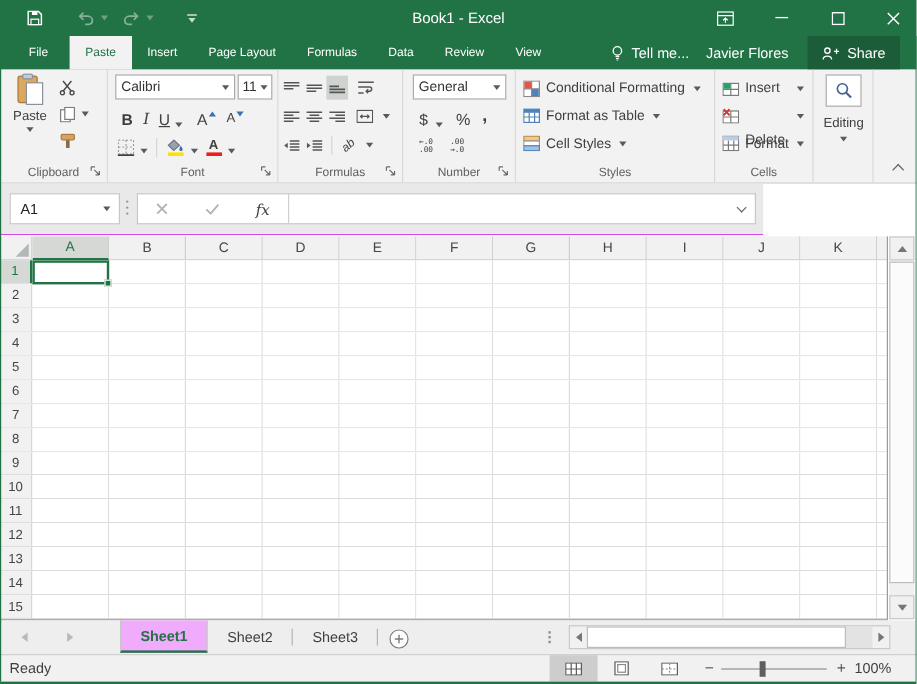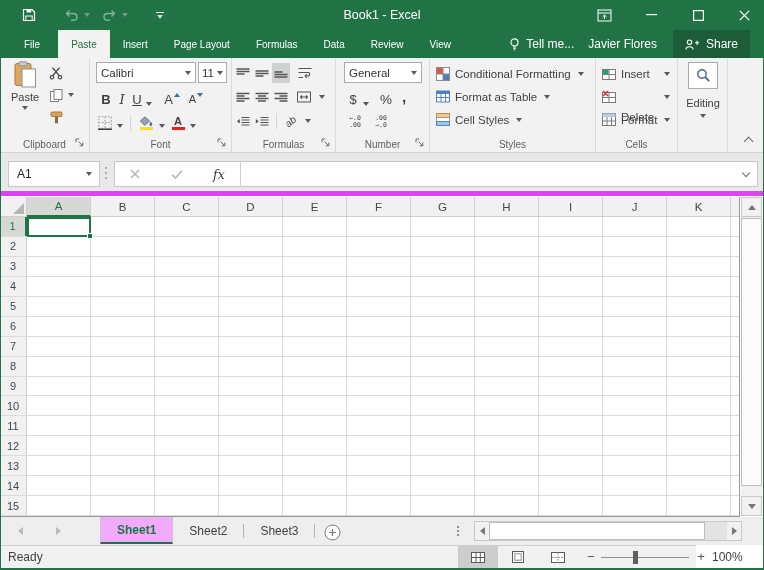--- a/index.html
+++ b/index.html
@@ -77,22 +77,22 @@
               display:flex; flex-direction:column; align-items:center; }
   .edit-box { width:30px; height:27px; background:#fff; border:1px solid #ababab;
               display:flex; align-items:center; justify-content:center; }
   .edit-btn .lbl { margin-top:8px; font-size:11px; color:#3f3f3f; }
   .edit-btn .dar { margin-top:5px; }
   .collapse { position:absolute; right:10px; bottom:6px; width:12px; height:12px; }
   .chev-up { display:block; width:7px; height:7px; border-top:1.6px solid #666; border-right:1.6px solid #666;
              transform:rotate(-45deg); margin:4px auto 0; }
 
   
-  .formula-row { position:absolute; top:153px; left:0; width:764px; height:43px;
-                 background:#e9e9e9; border-bottom:5px solid #d946ef; }
+  .formula-row { position:absolute; top:153px; left:0; width:636px; height:43px;
+                 background:#e9e9e9; border-bottom:1px solid #d946ef; }
   .name-box { position:absolute; left:8px; top:8px; width:92px; height:26px; background:#fff;
               border:1px solid #c6c6c6; display:flex; align-items:center; font-size:12px; color:#222;
               padding:0 7px 0 8px; }
   .name-box .dar { margin-left:auto; }
   .fdots { position:absolute; left:105px; top:14px; width:2px; height:2px; background:#9a9a9a;
            box-shadow:0 5px 0 #9a9a9a, 0 10px 0 #9a9a9a; border-radius:1px; }
   .fx-strip { position:absolute; left:114px; top:8px; width:126px; height:26px; background:#fff;
               border:1px solid #c6c6c6; border-right:none; display:flex; align-items:center;
               justify-content:space-around; }
   .fxlbl { font-family:"DejaVu Serif", serif; font-style:italic; font-size:12.5px; color:#3d3d3d; }
@@ -162,21 +162,21 @@
   .sdots { position:absolute; left:457px; top:9px; width:2px; height:2px; background:#8f8f8f;
            box-shadow:0 4px 0 #8f8f8f, 0 8px 0 #8f8f8f; }
   .hscroll { position:absolute; left:474px; top:4px; width:268px; height:20px;
              background:#f1f1f1; border:1px solid #c9c9c9; }
   .hs-left { position:absolute; left:0; top:0; width:14px; height:18px; display:flex; align-items:center; justify-content:center; }
   .hs-thumb { position:absolute; left:14px; top:0; width:216px; height:18px; background:#fff; border:1px solid #bdbdbd; }
   .hs-track { position:absolute; left:230px; top:0; right:14px; height:18px; background:#e3e3e3; }
   .hs-right { position:absolute; right:0; top:0; width:14px; height:18px; display:flex; align-items:center; justify-content:center; }
 
   
-  .statusbar { position:absolute; top:545px; left:0; width:696px; height:23px; background:#f1f1f1;
+  .statusbar { position:absolute; top:545px; left:0; width:764px; height:23px; background:#f1f1f1;
                border-top:1px solid #d0d0d0; font-size:12px; color:#3f3f3f; }
   .ready { position:absolute; left:8px; top:4px; }
   .views { position:absolute; left:458px; top:0; height:22px; display:flex; }
   .vbtn { width:40px; height:22px; display:flex; align-items:center; justify-content:center; }
   .vbtn.active { background:#cdcdcd; }
   .zminus { position:absolute; left:584px; top:3px; width:14px; text-align:center; font-size:13px; color:#555; }
   .zline { position:absolute; left:601px; top:11px; width:88px; height:1px; background:#8f8f8f; }
   .zthumb { position:absolute; left:633px; top:5px; width:5px; height:13px; background:#5f5f5f; }
   .zplus { position:absolute; left:694px; top:3px; width:14px; text-align:center; font-size:13px; color:#555; }
   .zlevel { position:absolute; left:712px; top:4px; }

